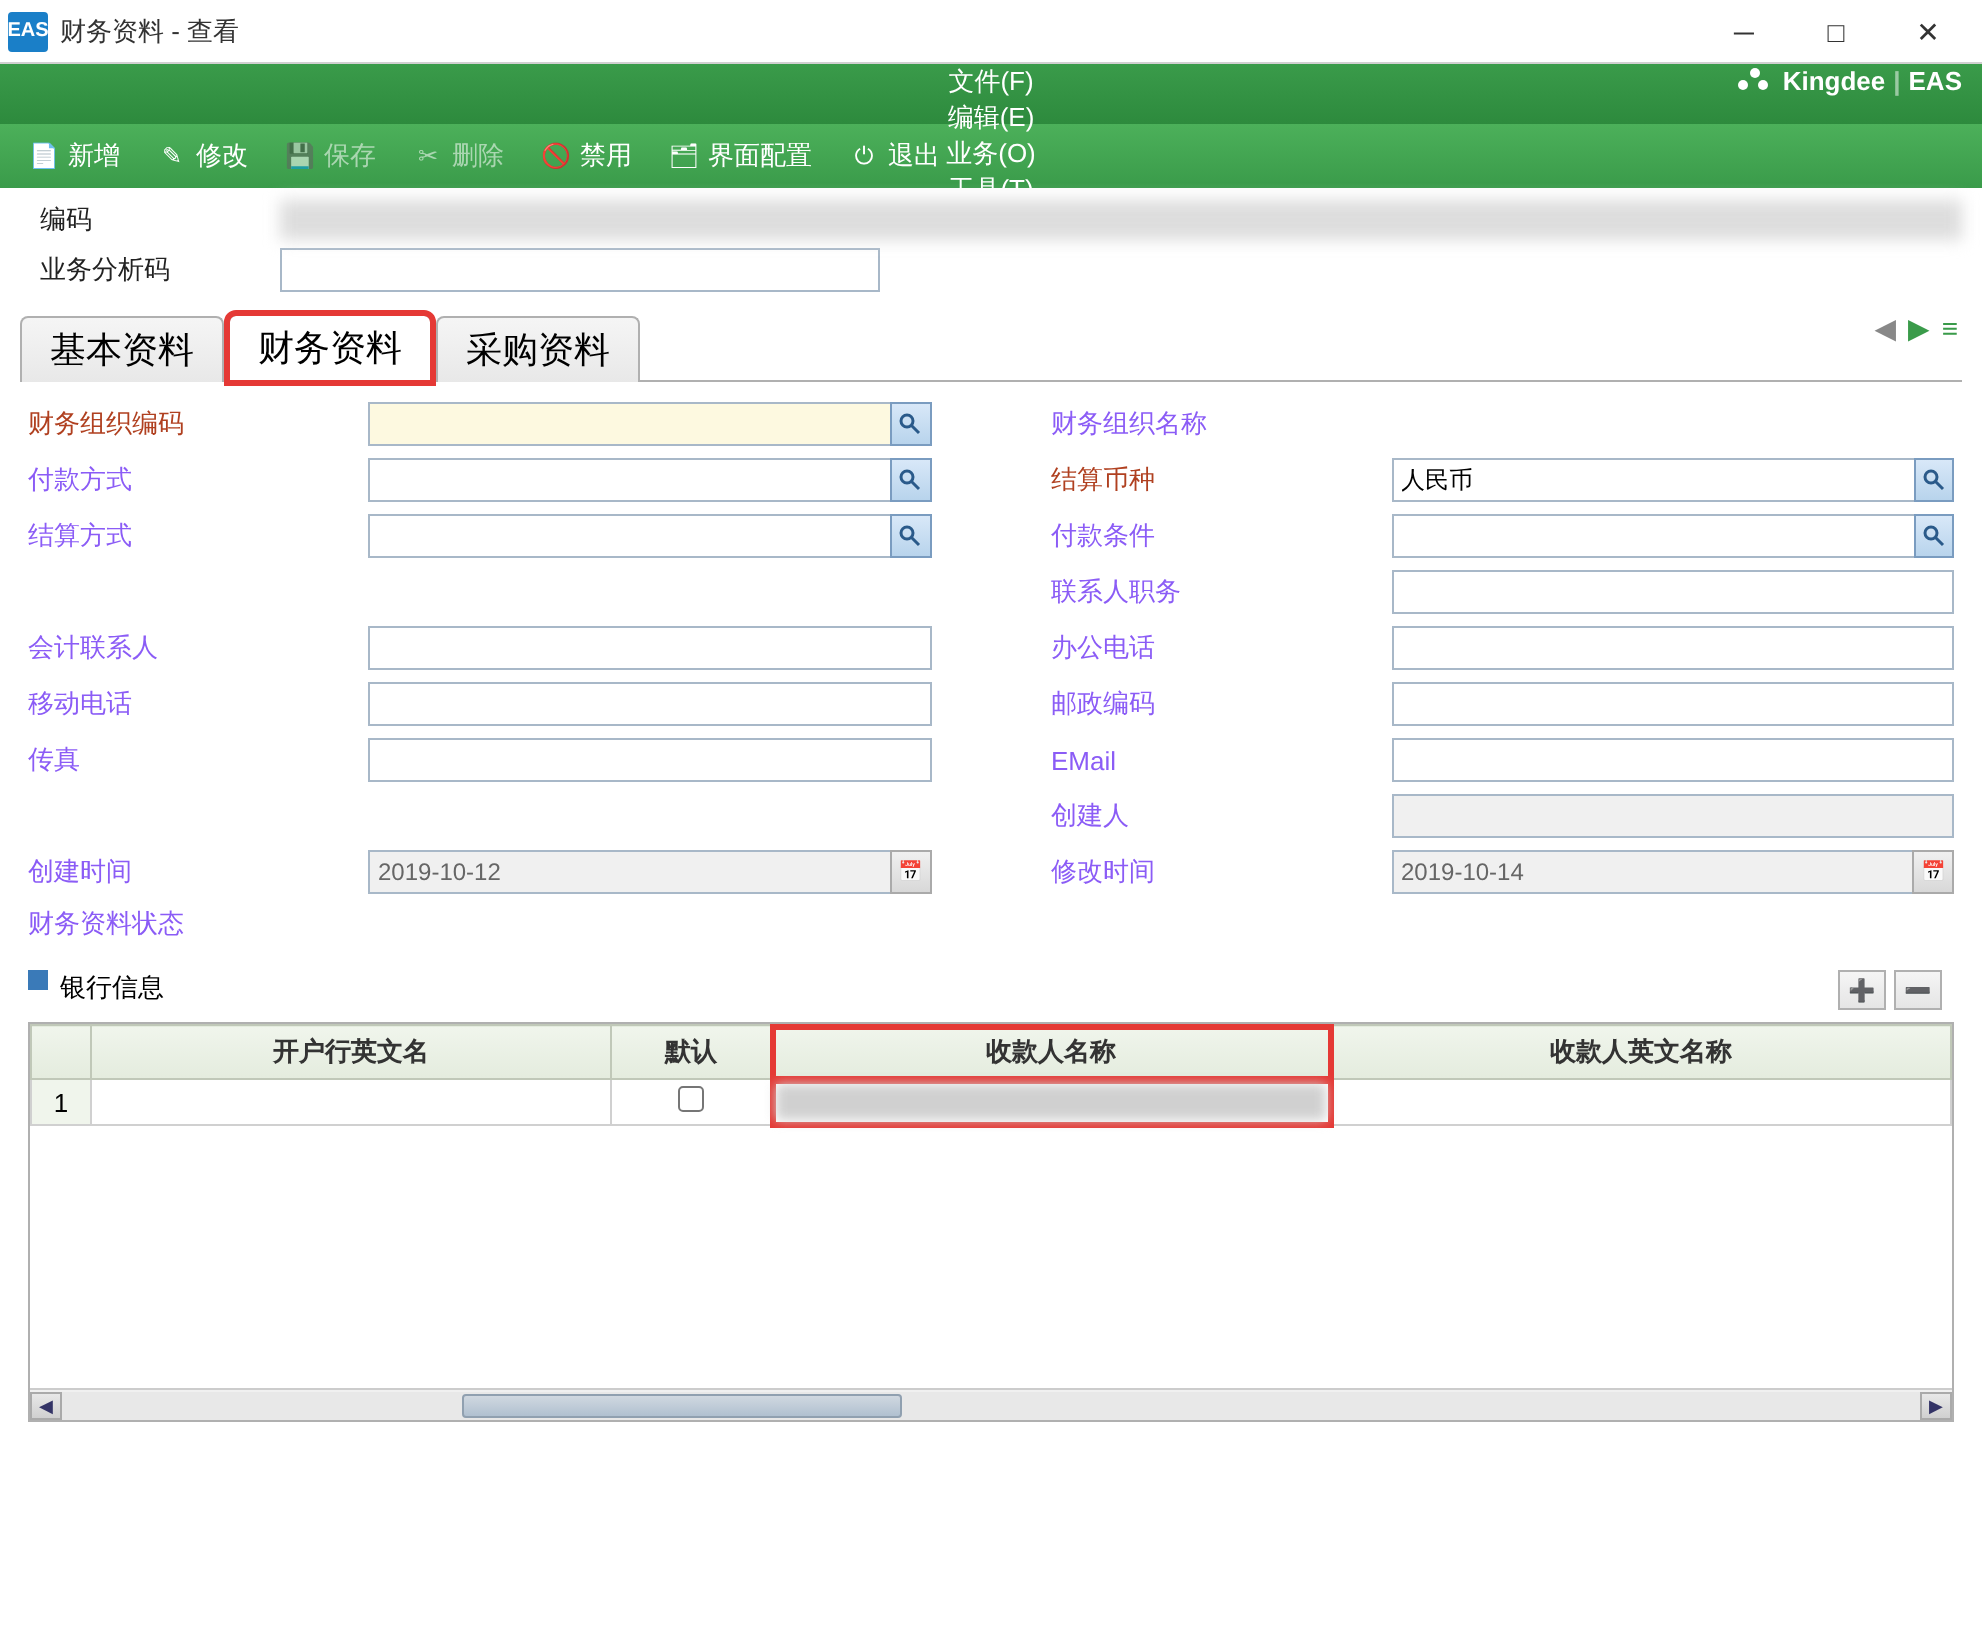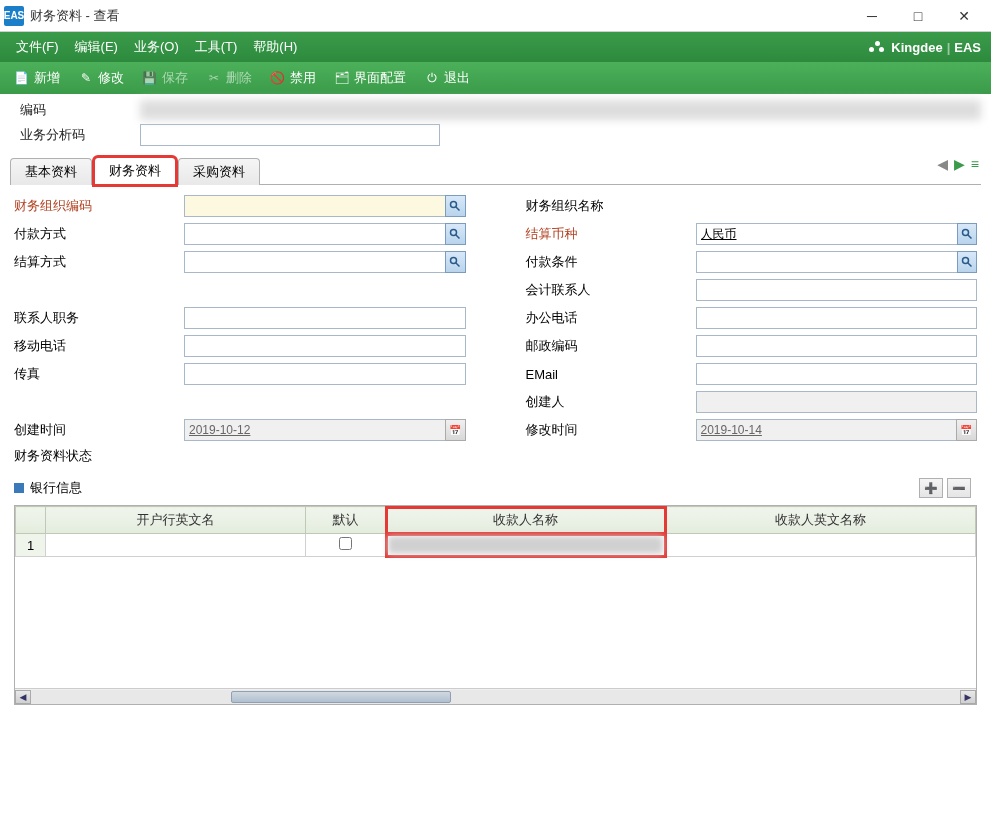--- a/index.html
+++ b/index.html
@@ -4,21 +4,21 @@
 <style>
 * { box-sizing: border-box; margin: 0; padding: 0; font-family: "Microsoft YaHei", sans-serif; }
 body { background: #fff; width: 991px; height: 814px; overflow: hidden; position: relative; }
 
 .titlebar { height: 32px; background: #fff; border-bottom: 1px solid #d0d0d0; display: flex; align-items: center; padding: 0 4px; }
 .titlebar .app-icon { width: 20px; height: 20px; background: #1a7fc8; color: #fff; font-size: 10px; font-weight: bold; display: flex; align-items: center; justify-content: center; border-radius: 2px; margin-right: 6px; }
 .titlebar .title { flex: 1; font-size: 13px; color: #333; }
 .titlebar .win-btn { width: 46px; height: 30px; display: flex; align-items: center; justify-content: center; font-size: 14px; color: #333; cursor: pointer; }
 .titlebar .win-close { color: #333; }
 
-.menubar { height: 30px; background: linear-gradient(#3a9b4a, #2d8a3d); display: flex; align-items: center; padding: 0 8px; color: #fff; font-size: 13px; position: relative; }
+.menubar { height: 30px; background: linear-gradient(#3a9b4a, #2d8a3d); display: flex; align-items: center; padding: 0 8px; color: #fff; font-size: 13px; position: relative; flex-direction: column; }
 .menubar .menu-item { padding: 0 8px; cursor: pointer; }
 .menubar .brand { position: absolute; right: 10px; display: flex; align-items: center; gap: 4px; font-weight: bold; }
 .brand-dots { width: 20px; height: 16px; position: relative; }
 .brand-dots::before, .brand-dots::after { content: ''; position: absolute; width: 5px; height: 5px; background: #fff; border-radius: 50%; }
 .brand-dots::before { top: 2px; left: 8px; }
 .brand-dots::after { top: 8px; left: 2px; box-shadow: 10px 0 0 #fff; }
 
 .toolbar { height: 32px; background: linear-gradient(#4cb05a, #3a9b4a); display: flex; align-items: center; padding: 0 6px; gap: 2px; color: #fff; font-size: 13px; }
 .toolbar .tb-btn { display: flex; align-items: center; gap: 4px; padding: 3px 8px; cursor: pointer; border-radius: 2px; }
 .toolbar .tb-btn.disabled { opacity: 0.55; }
@@ -26,50 +26,50 @@
 
 .header-fields { padding: 6px 10px 2px; font-size: 13px; }
 .header-fields .row { display: flex; align-items: center; margin-bottom: 4px; gap: 8px; margin-left: 10px; }
 .header-fields .lbl { width: 120px; color: #222; }
 .header-fields .val { flex: 1; height: 22px; border-bottom: 0px solid transparent; }
 .header-fields .col { flex: 1; display: flex; align-items: center; }
 .blur { filter: blur(4px); background: #ddd; }
 
 .tabs-wrap { padding: 4px 10px 0; position: relative; }
 .tabs-bar { display: flex; align-items: flex-end; border-bottom: 1px solid #b0b0b0; gap: 2px; position: relative; }
-.tab { padding: 4px 14px; font-size: 13px; background: linear-gradient(#f5f5f5, #e8e8e8); border: 1px solid #b0b0b0; border-bottom: none; border-radius: 4px 4px 0 0; cursor: pointer; position: relative; bottom: -1px; }
+.tab { padding: 4px 14px; font-size: 18px; background: linear-gradient(#f5f5f5, #e8e8e8); border: 1px solid #b0b0b0; border-bottom: none; border-radius: 4px 4px 0 0; cursor: pointer; position: relative; bottom: -1px; }
 .tab.active { background: #fff; border-bottom: 1px solid #fff; }
 .tab.highlight { outline: 3px solid #e53935; outline-offset: -1px; }
 .tabs-nav { position: absolute; right: 12px; top: 4px; display: flex; gap: 6px; align-items: center; color: #888; font-size: 14px; }
 .tabs-nav span { cursor: pointer; }
 
 .form-area { padding: 10px 14px; font-size: 13px; display: grid; grid-template-columns: 1fr 1fr; column-gap: 60px; row-gap: 6px; }
 .form-row { display: flex; align-items: center; }
-.form-row .fl { width: 170px; color: #000000; }
+.form-row .fl { width: 170px; color: #8b5cf6; }
 .form-row .fl.required { color: #b04020; }
 .form-row .fw { flex: 1; position: relative; }
-.finput { width: 100%; height: 22px; border: 1px solid #a8b8c8; background: #fff; padding: 0 4px; font-size: 12px; text-decoration: underline; }
+.finput { width: 100%; height: 22px; border: 1px solid #a8b8c8; background: #fff; padding: 0 4px; font-size: 12px; }
 .finput.disabled { background: #f0f0f0; color: #666; }
 .finput.yellowish { background: #fdf9e0; }
 .lookup { display: flex; }
 .lookup .finput { border-right: none; }
 .lookup-btn { width: 22px; height: 22px; background: linear-gradient(#d8e8f8, #b8d4ec); border: 1px solid #7a9cc0; display: flex; align-items: center; justify-content: center; color: #2a5a8a; cursor: pointer; }
 .date-btn { width: 22px; height: 22px; background: linear-gradient(#f0f0f0, #d8d8d8); border: 1px solid #aaa; display: flex; align-items: center; justify-content: center; color: #555; font-size: 10px; cursor: pointer; margin-left: -1px; }
 .select-btn { width: 22px; height: 22px; background: linear-gradient(#f0f0f0, #d8d8d8); border: 1px solid #aaa; display: flex; align-items: center; justify-content: center; color: #555; font-size: 10px; cursor: pointer; }
 .checkbox-row { display: flex; align-items: center; gap: 6px; color: #888; padding-left: 4px; }
 .checkbox-row input { width: 14px; height: 14px; }
 
-.section-header { grid-column: 1 / 3; display: flex; align-items: center; gap: 6px; margin-top: 8px; position: relative; }
+.section-header { grid-column: 1 / 3; display: flex; align-items: flex-start; gap: 6px; margin-top: 8px; position: relative; }
 .section-header .sq { width: 10px; height: 10px; background: #3a7ab8; }
 .section-header .actions { position: absolute; right: 6px; display: flex; gap: 4px; }
 .section-header .actions .mini-btn { width: 24px; height: 20px; border: 1px solid #b0b0b0; background: linear-gradient(#f5f5f5,#e5e5e5); display: flex; align-items: center; justify-content: center; font-size: 11px; cursor: pointer; }
 
 .grid-wrap { grid-column: 1 / 3; border: 1px solid #b0b0b0; height: 200px; position: relative; background: #fff; margin-top: 2px; display: flex; flex-direction: column; }
 .grid-table { width: 100%; border-collapse: collapse; font-size: 13px; }
-.grid-table th { background: linear-gradient(#f0f5ec, #e4ecde); border: 1px solid #c0c8b8; padding: 4px 6px; font-weight: normal; color: #333; text-align: center; }
+.grid-table th { background: linear-gradient(#f0f5ec, #e4ecde); border: 1px solid #c0c8b8; padding: 4px 6px; font-weight: bold; color: #333; text-align: center; }
 .grid-table td { border: 1px solid #d0d0d0; padding: 3px 6px; text-align: center; height: 22px; }
 .grid-table td.rownum { background: #f0f5ec; width: 30px; }
 .grid-table td.blur-cell { position: relative; }
 .grid-table td.blur-cell::after { content:''; position:absolute; inset:2px; background:#d0d0d0; filter:blur(3px); }
 .grid-body { flex: 1; overflow: hidden; }
 .grid-scroll { height: 16px; background: #f0f0f0; border-top: 1px solid #ccc; display: flex; align-items: center; position: relative; }
 .grid-scroll .arrow { width: 16px; height: 14px; background: linear-gradient(#e8e8e8,#d0d0d0); border: 1px solid #aaa; display: flex; align-items: center; justify-content: center; font-size: 9px; color: #336; cursor: pointer; }
 .grid-scroll .track { flex: 1; height: 14px; background: #e8e8e8; position: relative; }
 .grid-scroll .thumb { position: absolute; height: 12px; top: 1px; background: linear-gradient(#d0d8e0,#b0c0d0); border: 1px solid #90a0b0; border-radius: 2px; }
 .grid-scroll.bottom .thumb { left: 200px; width: 220px; }
@@ -227,25 +227,25 @@
           <svg class="search-glass" viewBox="0 0 16 16">
             <circle cx="6" cy="6" r="4" fill="none" stroke="#2a5a8a" stroke-width="2"></circle>
             <line x1="9" y1="9" x2="14" y2="14" stroke="#2a5a8a" stroke-width="2"></line>
           </svg>
         </div>
       </div>
     </div>
   <div class="form-row"></div>
 
   <div class="form-row">
+      <div class="fl">联系人职务</div>
+      <div class="fw"><input class="finput" style=""></div>
+    </div>
+  <div class="form-row">
       <div class="fl">会计联系人</div>
-      <div class="fw"><input class="finput" style=""></div>
-    </div>
-  <div class="form-row">
-      <div class="fl">联系人职务</div>
       <div class="fw"><input class="finput" style=""></div>
     </div>
 
   <div class="form-row">
       <div class="fl">办公电话</div>
       <div class="fw"><input class="finput" style=""></div>
     </div>
   <div class="form-row">
       <div class="fl">移动电话</div>
       <div class="fw"><input class="finput" style=""></div>

